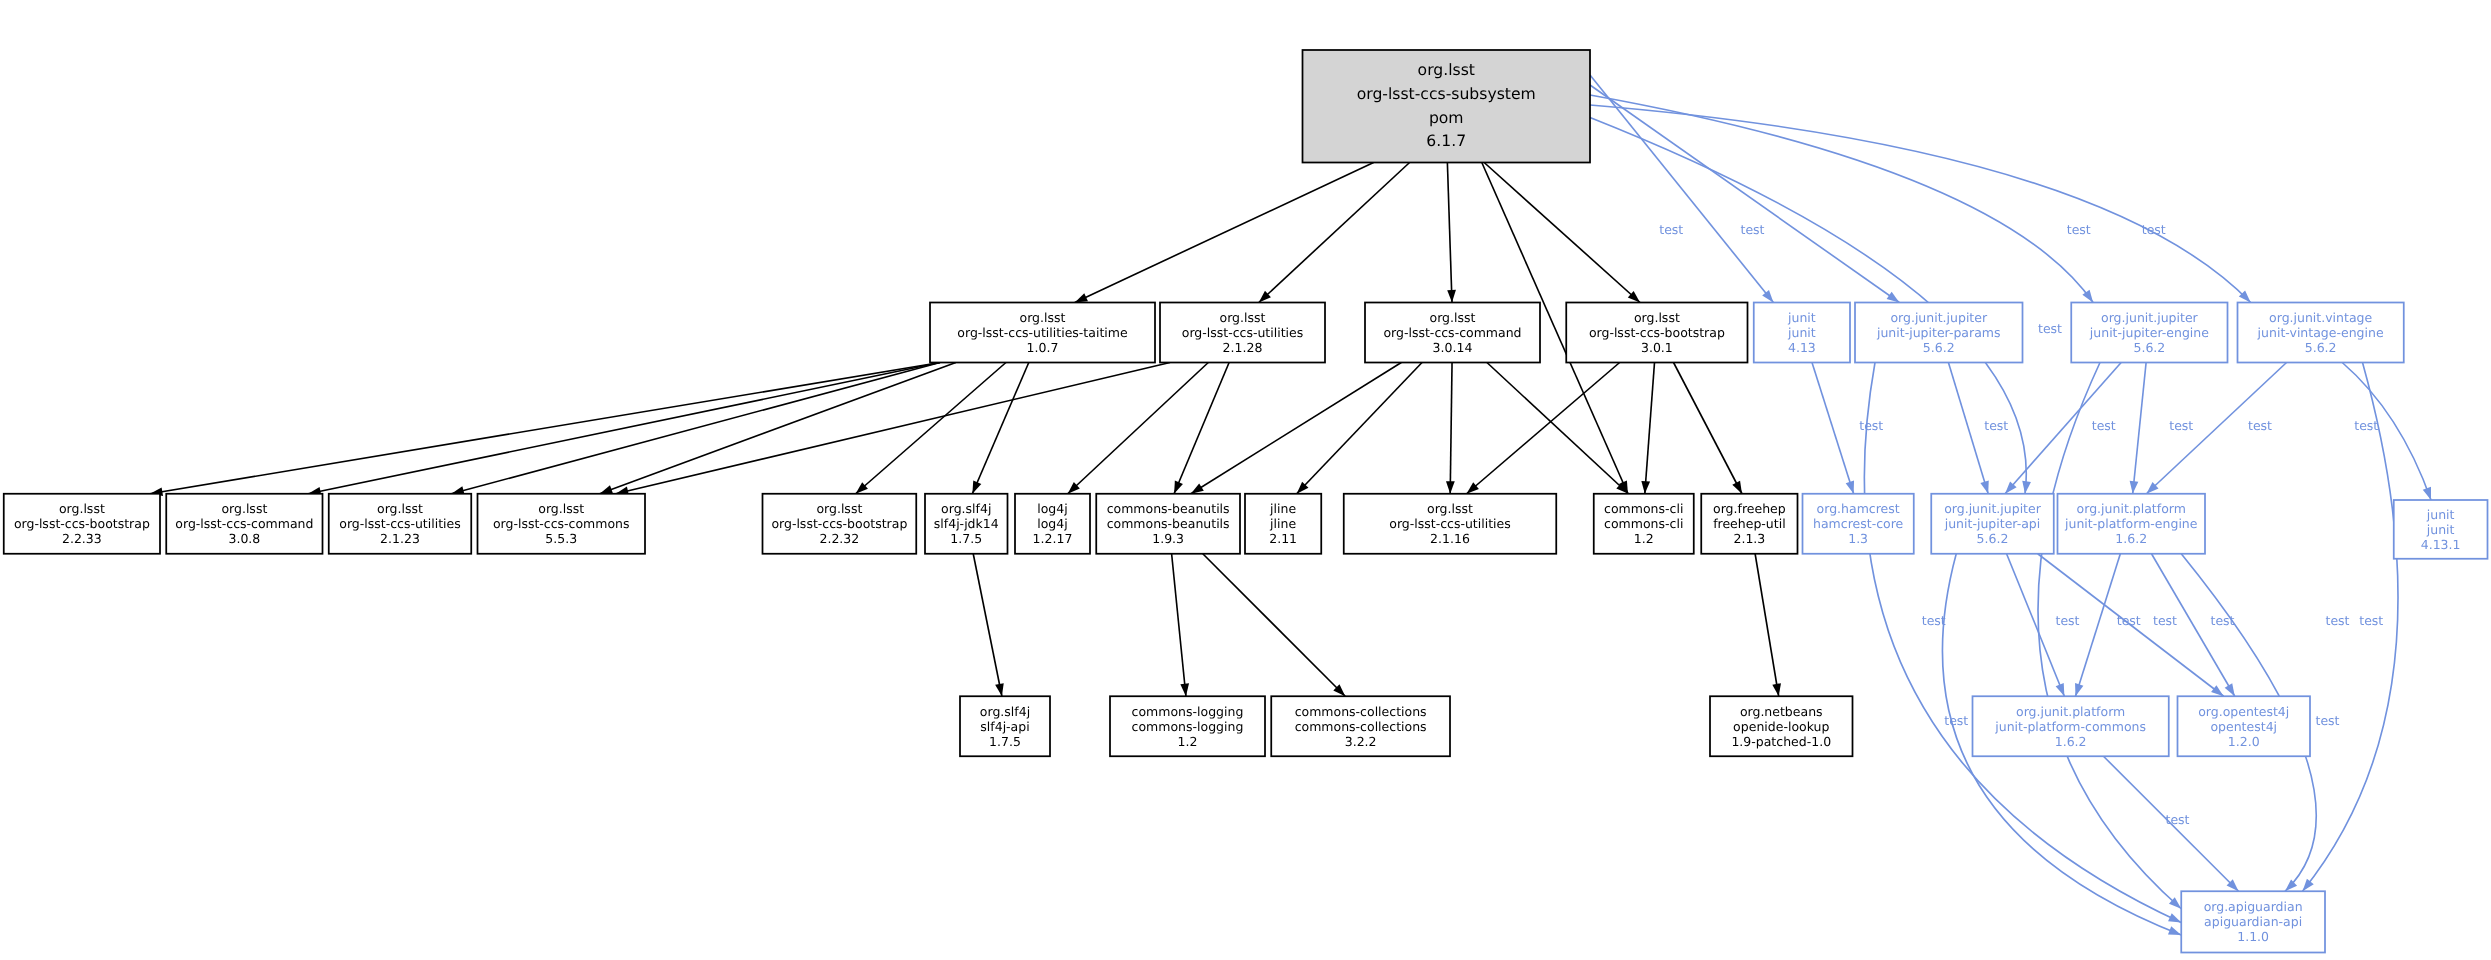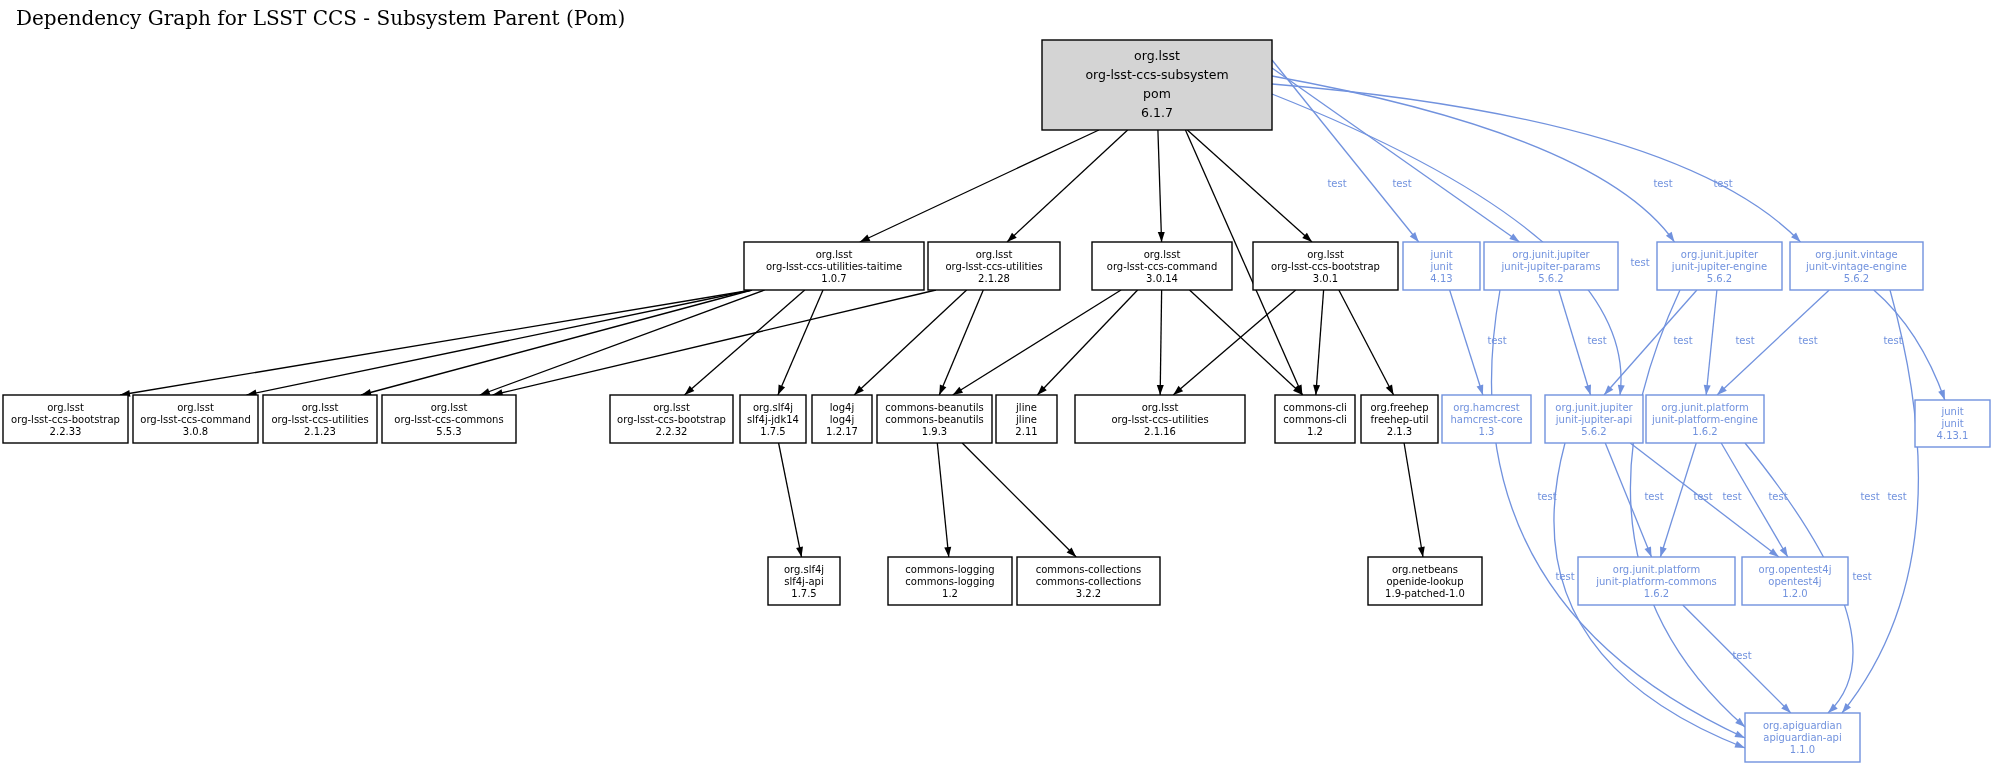--- a/index.html
+++ b/index.html
@@ -7,21 +7,20 @@
          font-family:"DejaVu Sans",sans-serif;}
   .title{position:absolute;left:16px;top:6px;font-family:"DejaVu Serif",serif;
          font-size:20px;color:#000;white-space:nowrap;}
   svg{position:absolute;left:0;top:0;}
   svg text{font-family:"DejaVu Sans",sans-serif;}
 </style>
 </head>
 <body>
 
 <div id="stage">
-  <div class="title">Dependency Graph for LSST CCS - Subsystem Parent (Pom)</div>
   <svg id="graph" width="1993" height="768" viewBox="0 0 1993 768">
       <path d="M 1098.86 130 Q 979.3499999999999 186 859.84 242" fill="none" stroke="#000000" stroke-width="1.3"></path>
       <polygon points="859.84,242 867.4101038257678,234.58760982765367 870.3802576639231,240.92623634904547" fill="#000000"></polygon>
       <path d="M 1127.66 130 Q 1067.35 186 1007.04 242" fill="none" stroke="#000000" stroke-width="1.3"></path>
       <polygon points="1007.04,242 1011.9865348321232,232.63080616303668 1016.7495946557349,237.76045148378708" fill="#000000"></polygon>
       <path d="M 1157.9 130 Q 1159.75 186 1161.6 242" fill="none" stroke="#000000" stroke-width="1.3"></path>
       <polygon points="1161.6,242 1157.7717312941297,232.12101428710136 1164.7679146633657,231.8898903722248" fill="#000000"></polygon>
       <path d="M 1187.33 130 Q 1249.675 186 1312.02 242" fill="none" stroke="#000000" stroke-width="1.3"></path>
       <polygon points="1312.02,242 1302.2416799588184,237.9214638444377 1306.919331378848,232.71381781262102" fill="#000000"></polygon>
       <path d="M 1185.44 130 Q 1243.9 262.5 1302.36 395" fill="none" stroke="#000000" stroke-width="1.3"></path>

